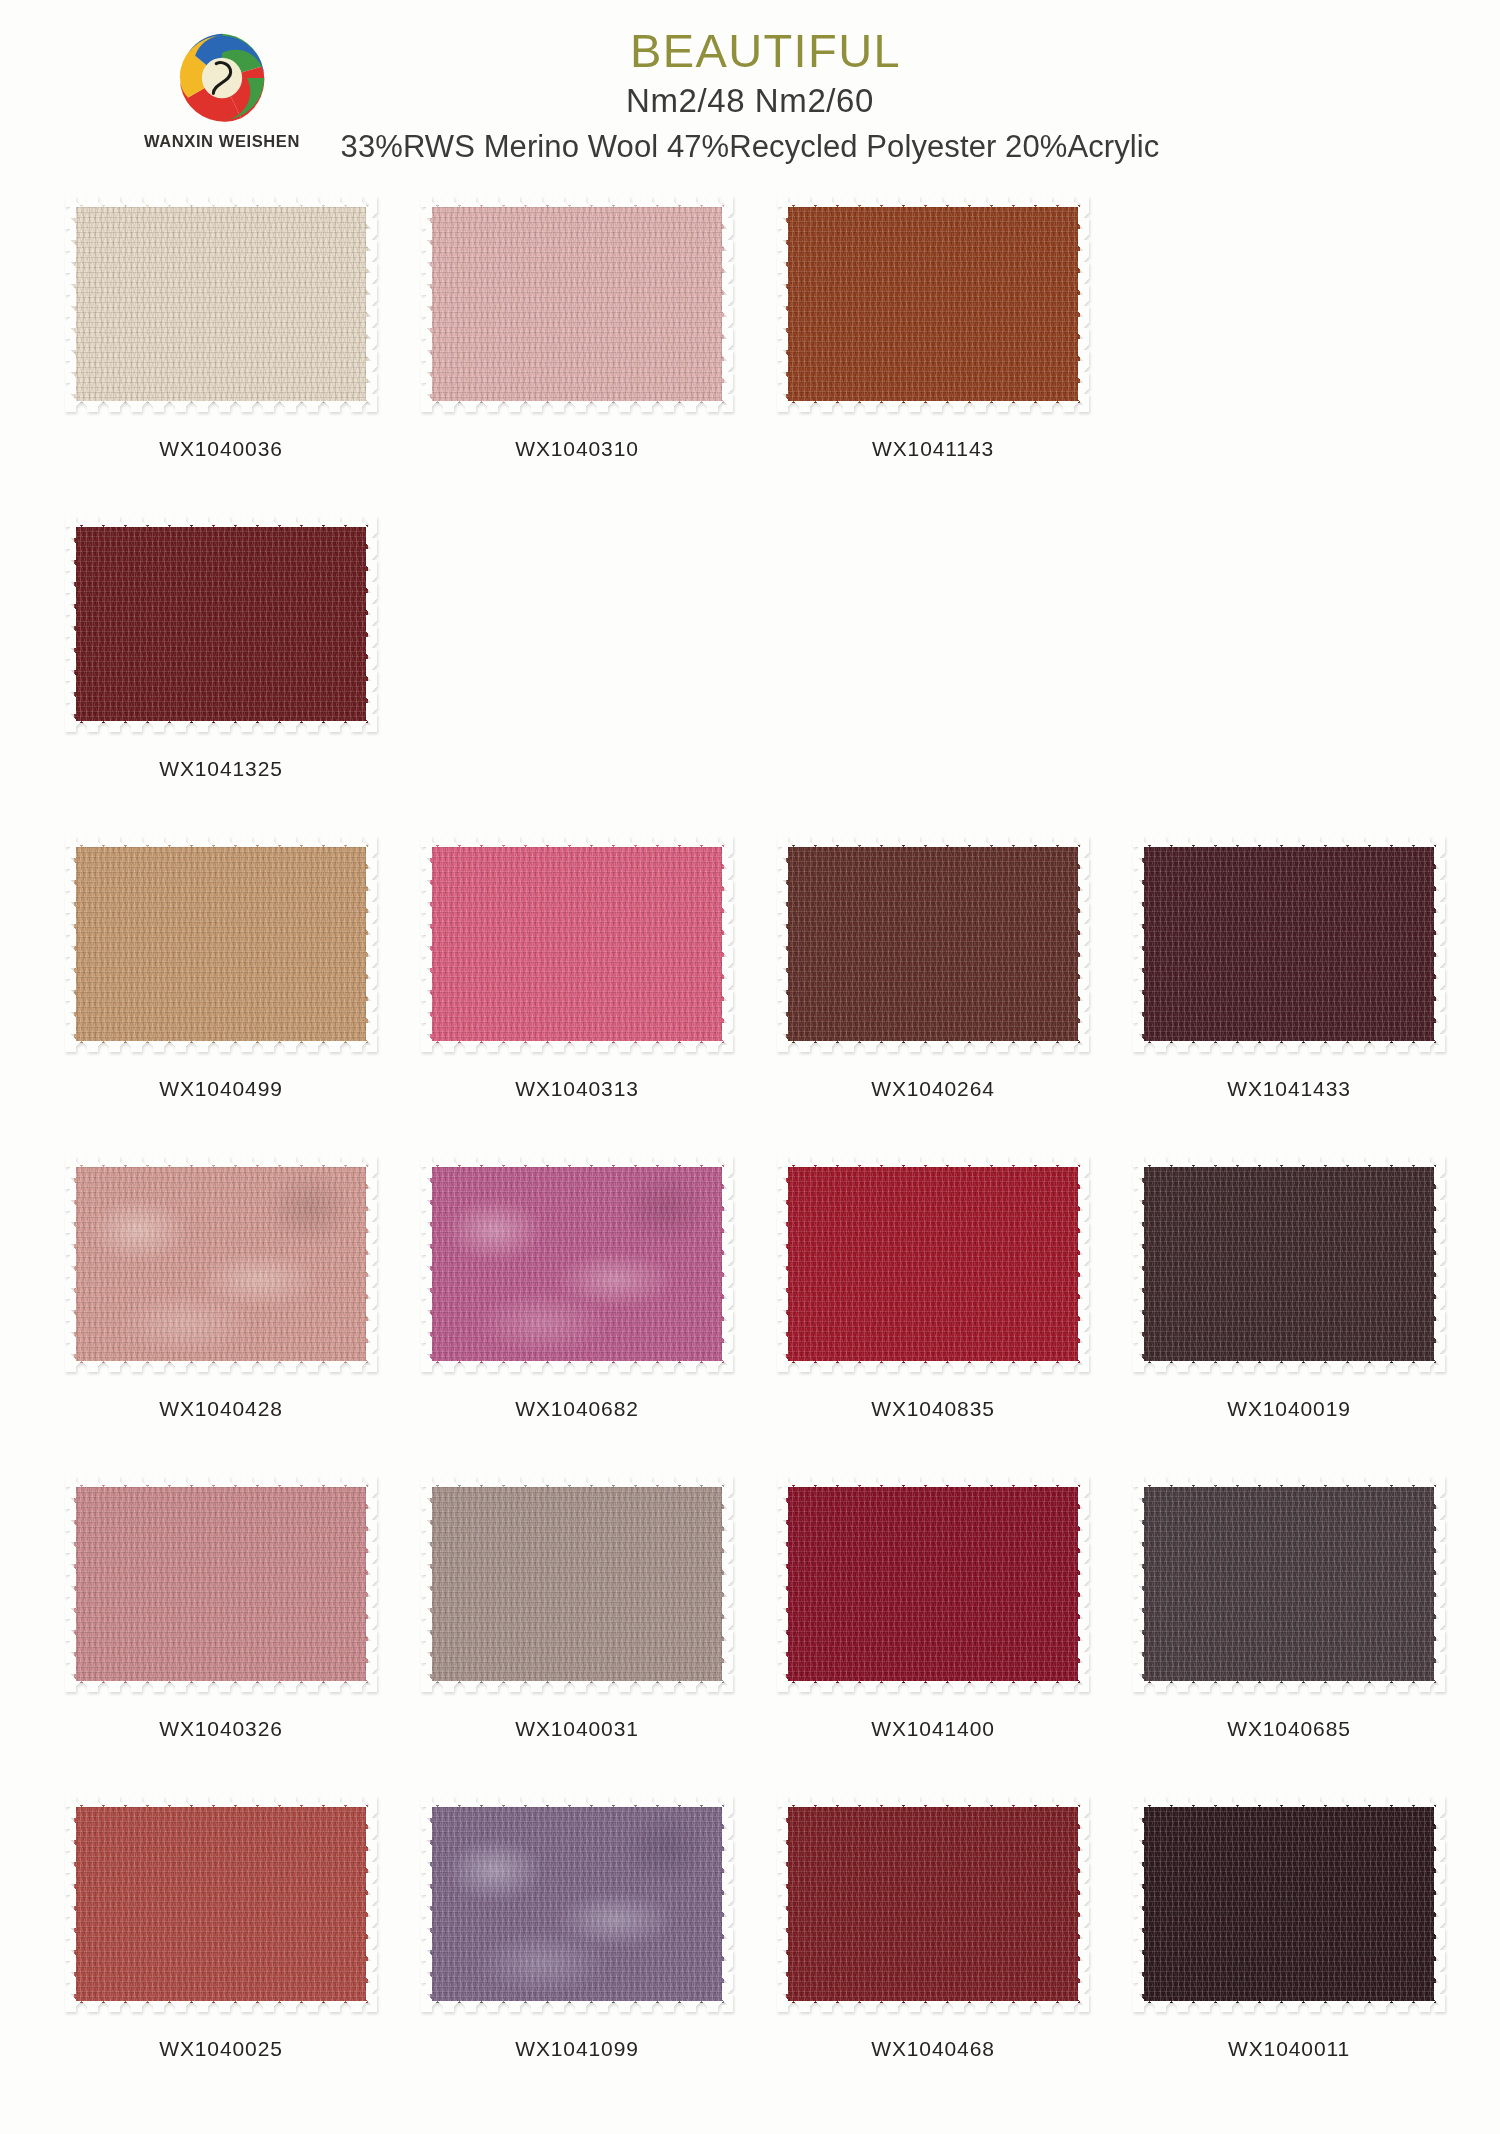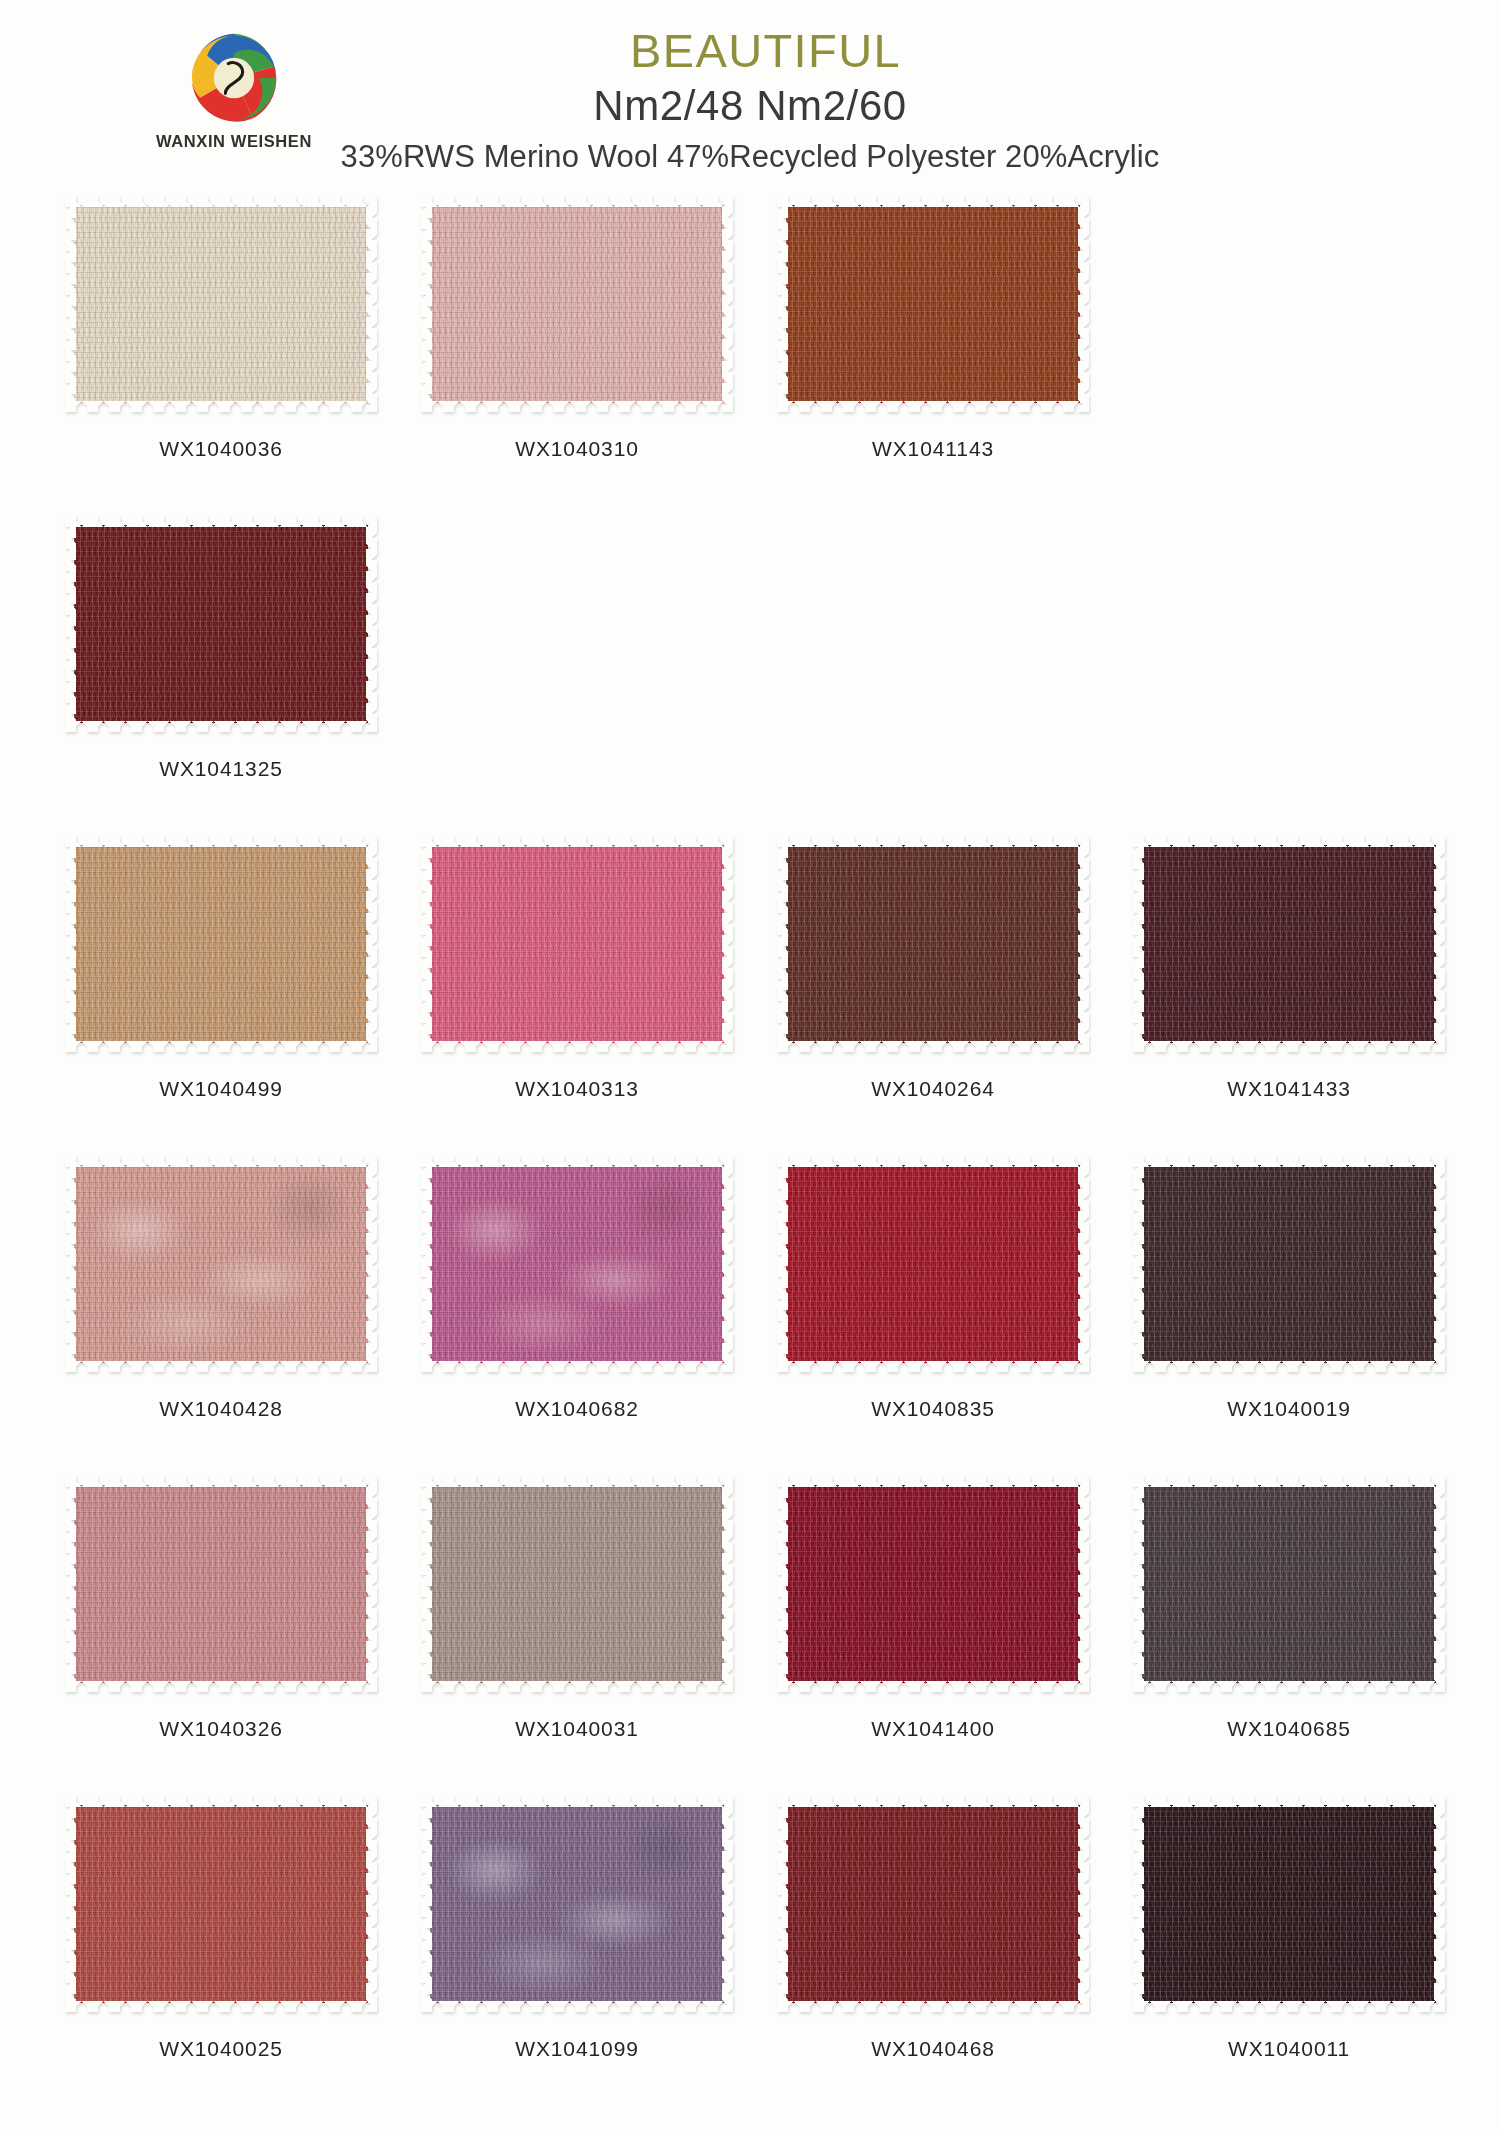--- a/index.html
+++ b/index.html
@@ -21,21 +21,21 @@
     height: 2134px;
     position: relative;
     background: #fdfdfc;
   }
   .header {
     position: relative;
     height: 196px;
   }
   .brand {
     position: absolute;
-    left: 124px;
+    left: 112px;
     top: 30px;
     width: 220px;
     text-align: center;
   }
   .logo-mark {
     width: 96px;
     height: 96px;
     margin: 0 auto;
     position: relative;
   }
@@ -62,21 +62,21 @@
     font-size: 47px;
     letter-spacing: 1.4px;
     color: #8f8f3c;
     line-height: 1.05;
     font-weight: 400;
     margin-left: 31px;
   }
   .title-yarn {
     margin-top: 7px;
     font-family: "Liberation Sans", sans-serif;
-    font-size: 42px;
+    font-size: 33px;
     color: #3a3a3a;
     letter-spacing: 0.6px;
     font-weight: 300;
   }
   .title-comp {
     margin-top: 9px;
     font-family: "Liberation Sans", sans-serif;
     font-size: 31px;
     color: #3a3a3a;
     letter-spacing: 0.1px;

